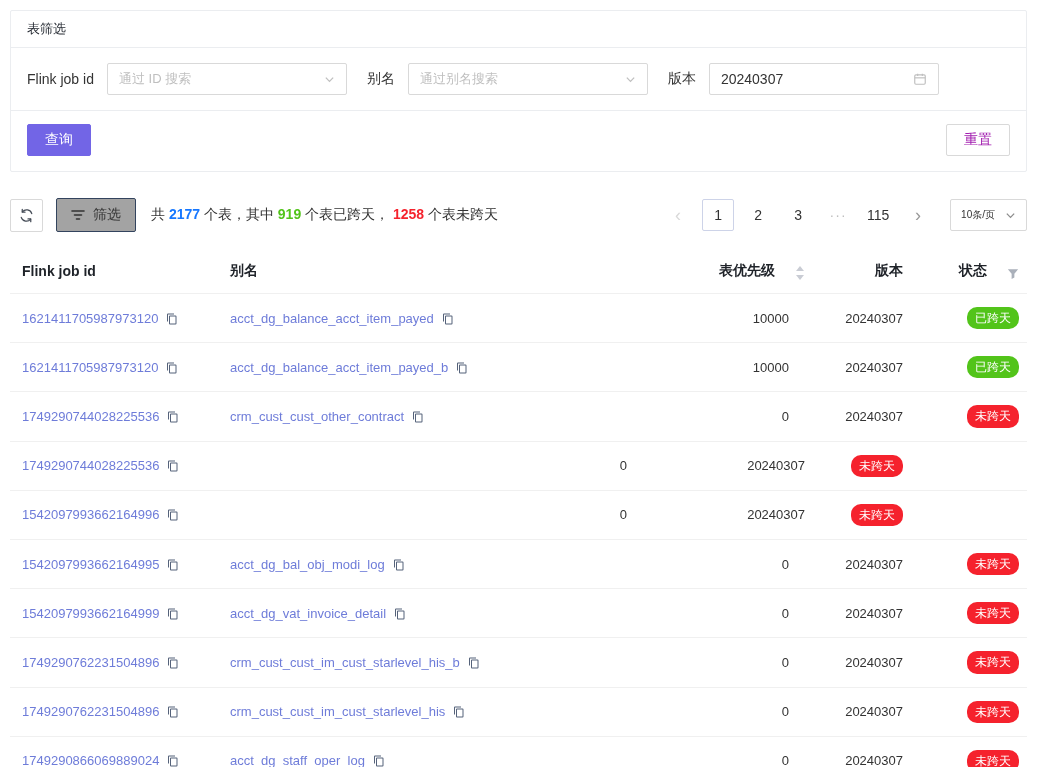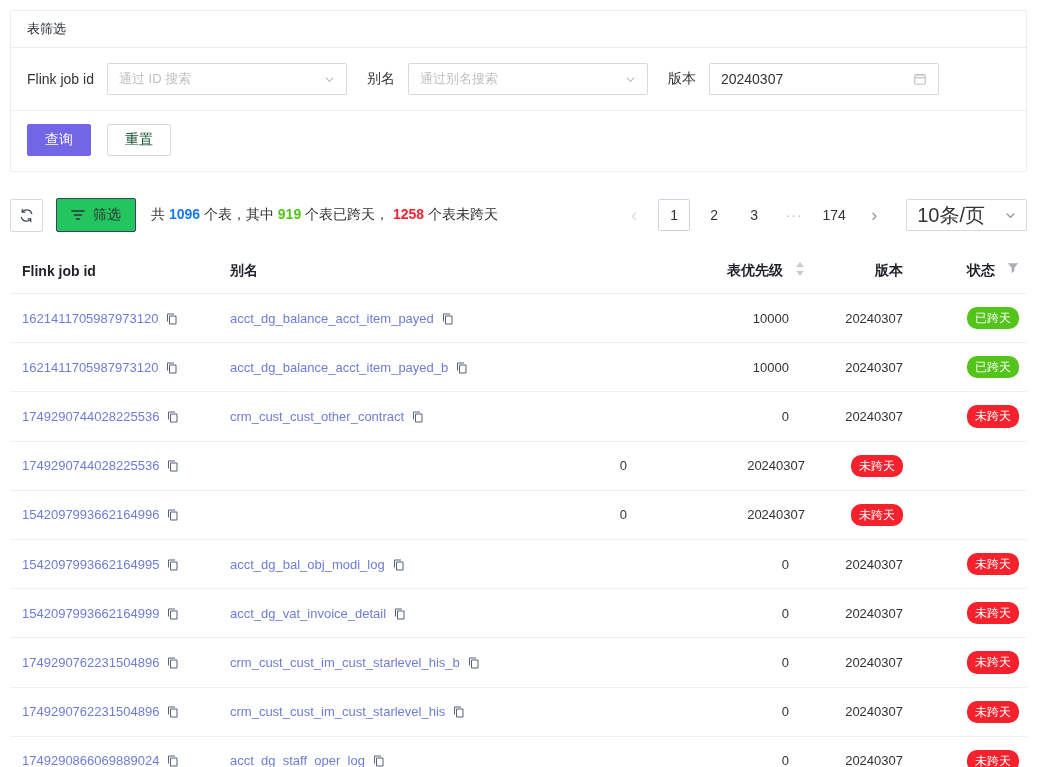--- a/index.html
+++ b/index.html
@@ -18,55 +18,55 @@
 .filter-item{display:flex;align-items:center;margin-right:20px;}
 .filter-item:last-child{margin-right:0;}
 .filter-label{margin-right:13px;font-size:14px;color:#333;white-space:nowrap;}
 .select{height:32px;border:1px solid var(--input-border);border-radius:2px;background:#fff;
   display:flex;align-items:center;justify-content:space-between;padding:0 11px;font-size:13px;cursor:pointer;}
 .w240{width:240px;gap:43px;}
 .w230{width:230px;}
 .placeholder{color:var(--muted);}
 .select .value{color:#333;font-size:14px;}
 .chev{display:flex;align-items:center;}
-.actions-row{display:flex;justify-content:flex-start;gap:16px;padding:13px 16px 15px;}
+.actions-row{display:flex;justify-content:space-between;gap:16px;padding:13px 16px 15px;}
 .btn{height:32px;padding:0 17px;font-size:14px;border-radius:2px;border:1px solid var(--input-border);
-  background:#fff;color:#14532d;cursor:pointer;font-family:inherit;}
+  background:#fff;color:#a21caf;cursor:pointer;font-family:inherit;}
 .btn.primary{background:var(--primary);border-color:var(--primary);color:#fff;}
 
 
 .toolbar{display:flex;align-items:center;margin-top:26px;}
 .icon-btn{width:33px;height:33px;border:1px solid var(--input-border);border-radius:2px;background:#fff;
   display:flex;align-items:center;justify-content:center;cursor:pointer;margin-right:13px;}
-.filter-toggle{height:34px;padding:0 14px;border:1.5px solid #33445e;border-radius:2px;background:#22c55e;
+.filter-toggle{height:34px;padding:0 14px;border:1.5px solid #33445e;border-radius:2px;background:#a3a3a3;
   display:flex;align-items:center;gap:8px;font-size:14px;color:#333;cursor:pointer;margin-right:15px;font-family:inherit;}
 .summary{font-size:14px;flex:1;white-space:nowrap;}
 .summary b{font-weight:bold;}
 .c-blue{color:var(--blue);}
 .c-green{color:var(--green);}
 .c-red{color:var(--red);}
 
 
 .pagination{display:flex;align-items:center;gap:8px;}
 .pg-item{min-width:32px;height:32px;padding:0 4px;display:flex;align-items:center;justify-content:center;
   font-size:14px;color:#333;border-radius:2px;cursor:pointer;background:#fff;}
 .pg-item.active{border:1px solid #cdd3e8;}
 .pg-arrow{font-size:18px;color:#999;}
 .pg-arrow.disabled{color:#d9d9d9;cursor:default;}
 .pg-ellipsis{color:#bfbfbf;letter-spacing:1px;}
-.page-size{margin-left:16px;padding:0 10px;gap:20px;font-size:20px;}
+.page-size{margin-left:16px;padding:0 10px;gap:10px;font-size:10px;}
 .page-size span:first-child{color:#333;}
 
 
 .table{margin-top:16px;}
 .thead,.trow{display:grid;grid-template-columns:196px 1fr 150px 86px 104px;column-gap:12px;align-items:center;}
 .thead{padding:14px 8px 13px 12px;border-bottom:1px solid var(--row-border);font-weight:bold;font-size:14px;color:#1f2329;}
 .trow{padding:13px 8px 13px 12px;border-bottom:1px solid var(--row-border);font-size:13px;}
 .th.right,.td.right{text-align:right;}
-.th-flex{display:flex;align-items:flex-start;justify-content:flex-end;gap:12px;}
+.th-flex{display:flex;align-items:flex-end;justify-content:flex-end;gap:20px;}
 .td .link{color:var(--link);text-decoration:none;cursor:pointer;font-size:13px;}
 .copy{display:inline-flex;vertical-align:-2px;margin-left:8px;color:#55627a;cursor:pointer;}
 .td.num,.td.ver{padding-right:16px;font-size:13px;color:#333;}
 .td.ver{padding-right:0;}
 .badge{display:inline-block;padding:3px 8px;border-radius:10px;font-size:12px;color:#fff;line-height:1.35;}
 .badge.crossed{background:var(--green);}
 .badge.uncrossed{background:var(--red);}
 </style>
 </head>
 <body>
@@ -139,29 +139,29 @@
       <span class="chev">
         <svg width="14" height="12" viewBox="0 0 14 12" fill="none" stroke="#333" stroke-width="1.6" stroke-linecap="round">
             <line x1="1" y1="2" x2="13" y2="2"></line>
             <line x1="3.5" y1="6" x2="10.5" y2="6"></line>
             <line x1="5.5" y1="10" x2="8.5" y2="10"></line>
           </svg>
       </span>
       <span>筛选</span>
     </button>
 
-    <div class="summary"><span>共 </span><b class="c-blue">1096</b><span> 个表，其中 </span><b class="c-green">919</b><span> 个表已跨天， </span><b class="c-red">1258</b><span> 个表未跨天</span></div>
+    <div class="summary"><span>共 </span><b class="c-blue">2177</b><span> 个表，其中 </span><b class="c-green">919</b><span> 个表已跨天， </span><b class="c-red">1258</b><span> 个表未跨天</span></div>
 
     <div class="pagination" id="pagination-top">
         <div class="pg-item pg-arrow disabled">‹</div>
         <div class="pg-item active">1</div>
         <div class="pg-item">2</div>
         <div class="pg-item">3</div>
         <div class="pg-item pg-ellipsis">···</div>
-        <div class="pg-item">174</div>
+        <div class="pg-item">115</div>
         <div class="pg-item pg-arrow">›</div>
       </div>
 
     <div class="select page-size">
       <span>10条/页</span>
       <span class="chev">
         <svg width="11" height="11" viewBox="0 0 12 12" fill="none" stroke="#8c8c8c" stroke-width="1.4">
             <polyline points="2,4 6,8 10,4"></polyline>
           </svg>
       </span>

